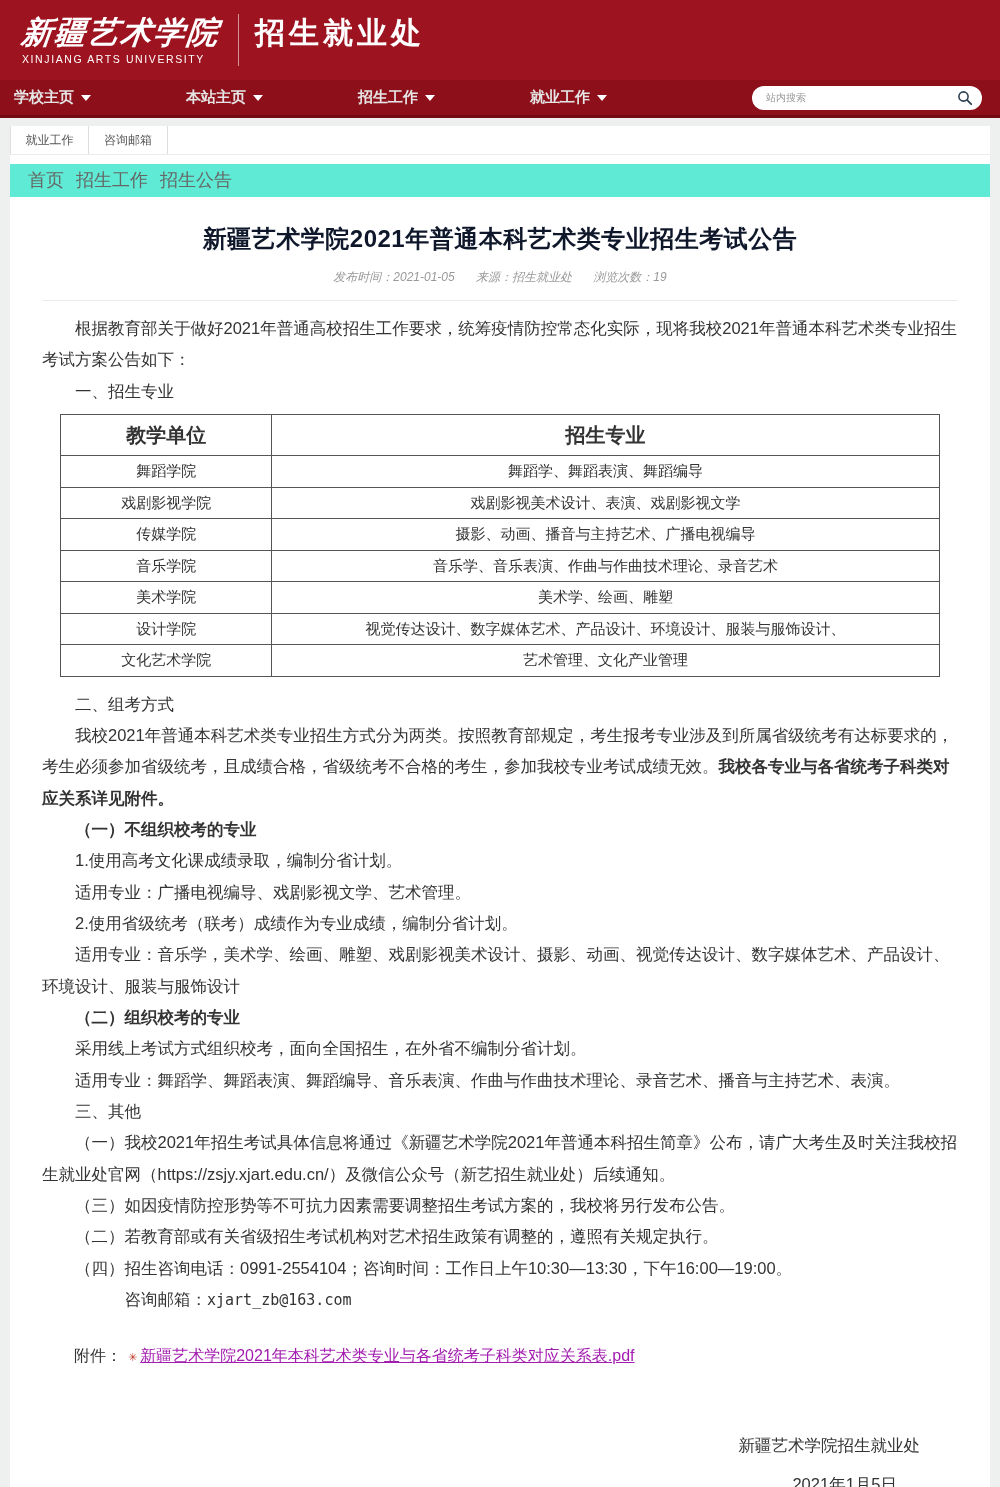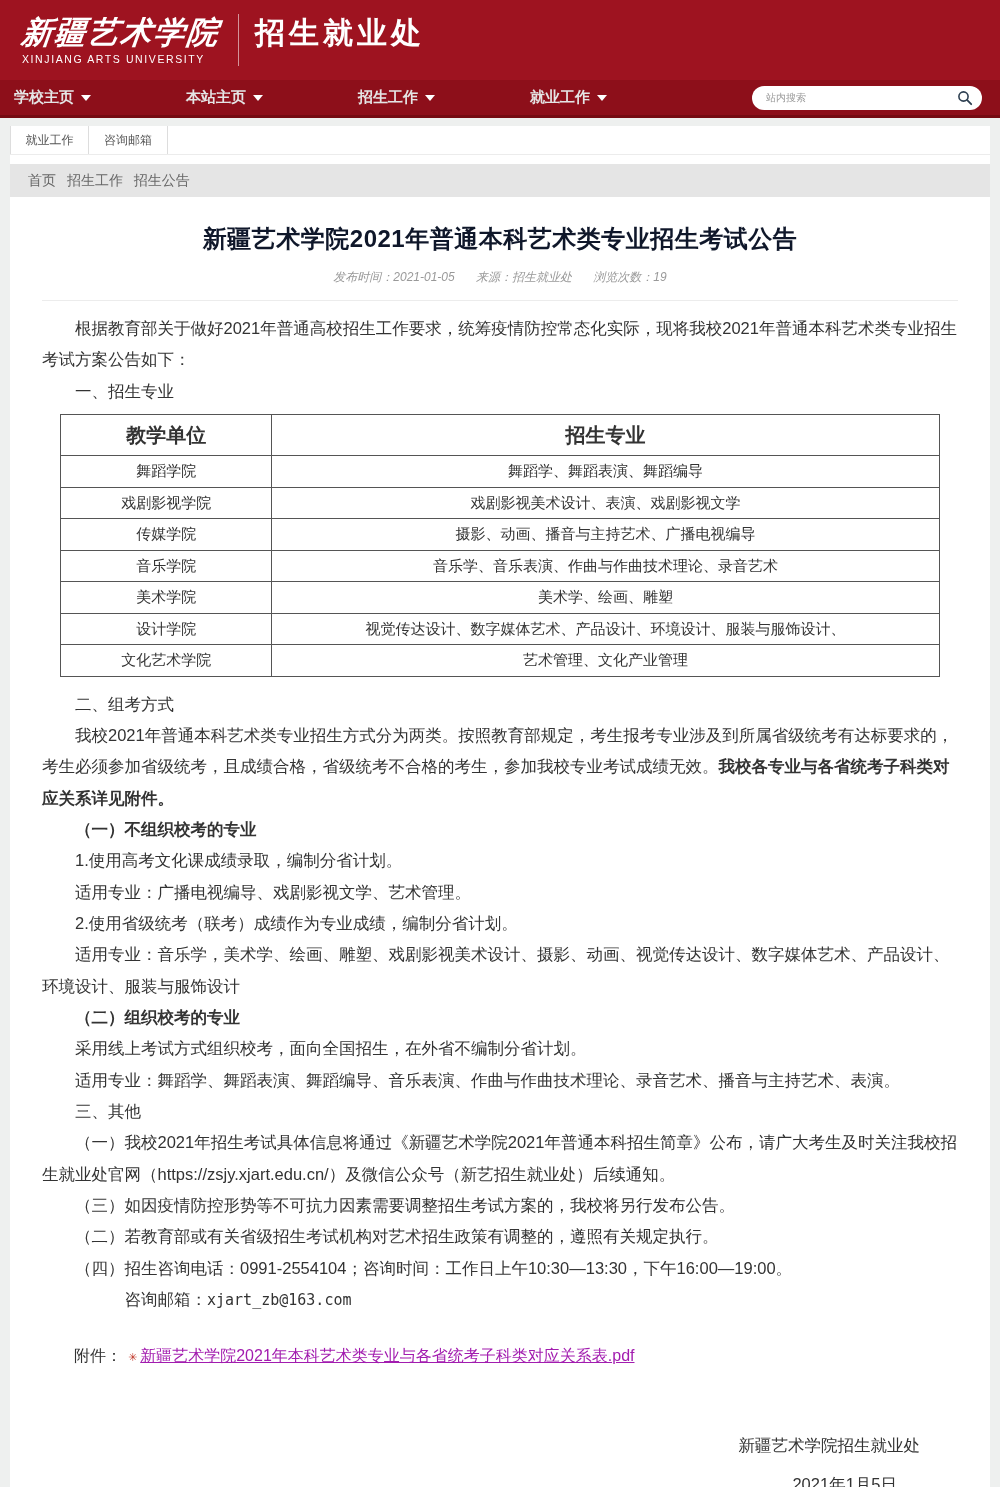--- a/index.html
+++ b/index.html
@@ -66,22 +66,22 @@
   .search-icon { position:absolute; right:9px; top:4px; cursor:pointer; }
   
   .panel { background:#fff; margin:8px 10px 0 10px; padding-bottom:2px; }
   .tabs { display:flex; height:29px; border-bottom:1px solid #ececec; background:#fff; }
   .tab {
     width:79px; text-align:center; line-height:28px; font-size:12px; color:#555;
     border-right:1px solid #ddd; cursor:pointer; background:#fff;
   }
   .tab:first-child { border-left:1px solid #ddd; }
   .breadcrumb {
-    background:#e5e5e5; height:33px; line-height:33px;
-    margin-top:9px; padding-left:18px; font-size:14px; color:#666;
+    background:#5eead4; height:33px; line-height:33px;
+    margin-top:9px; padding-left:18px; font-size:18px; color:#666;
   }
   .breadcrumb span { margin-right:7px; cursor:pointer; }
   
   .article { padding:0 32px; }
   .article-title {
     text-align:center; font-size:24px; font-weight:bold; color:#0f172a;
     margin-top:26px; letter-spacing:.5px;
   }
   .article-meta {
     text-align:center; font-size:12px; color:#999; margin-top:14px;

